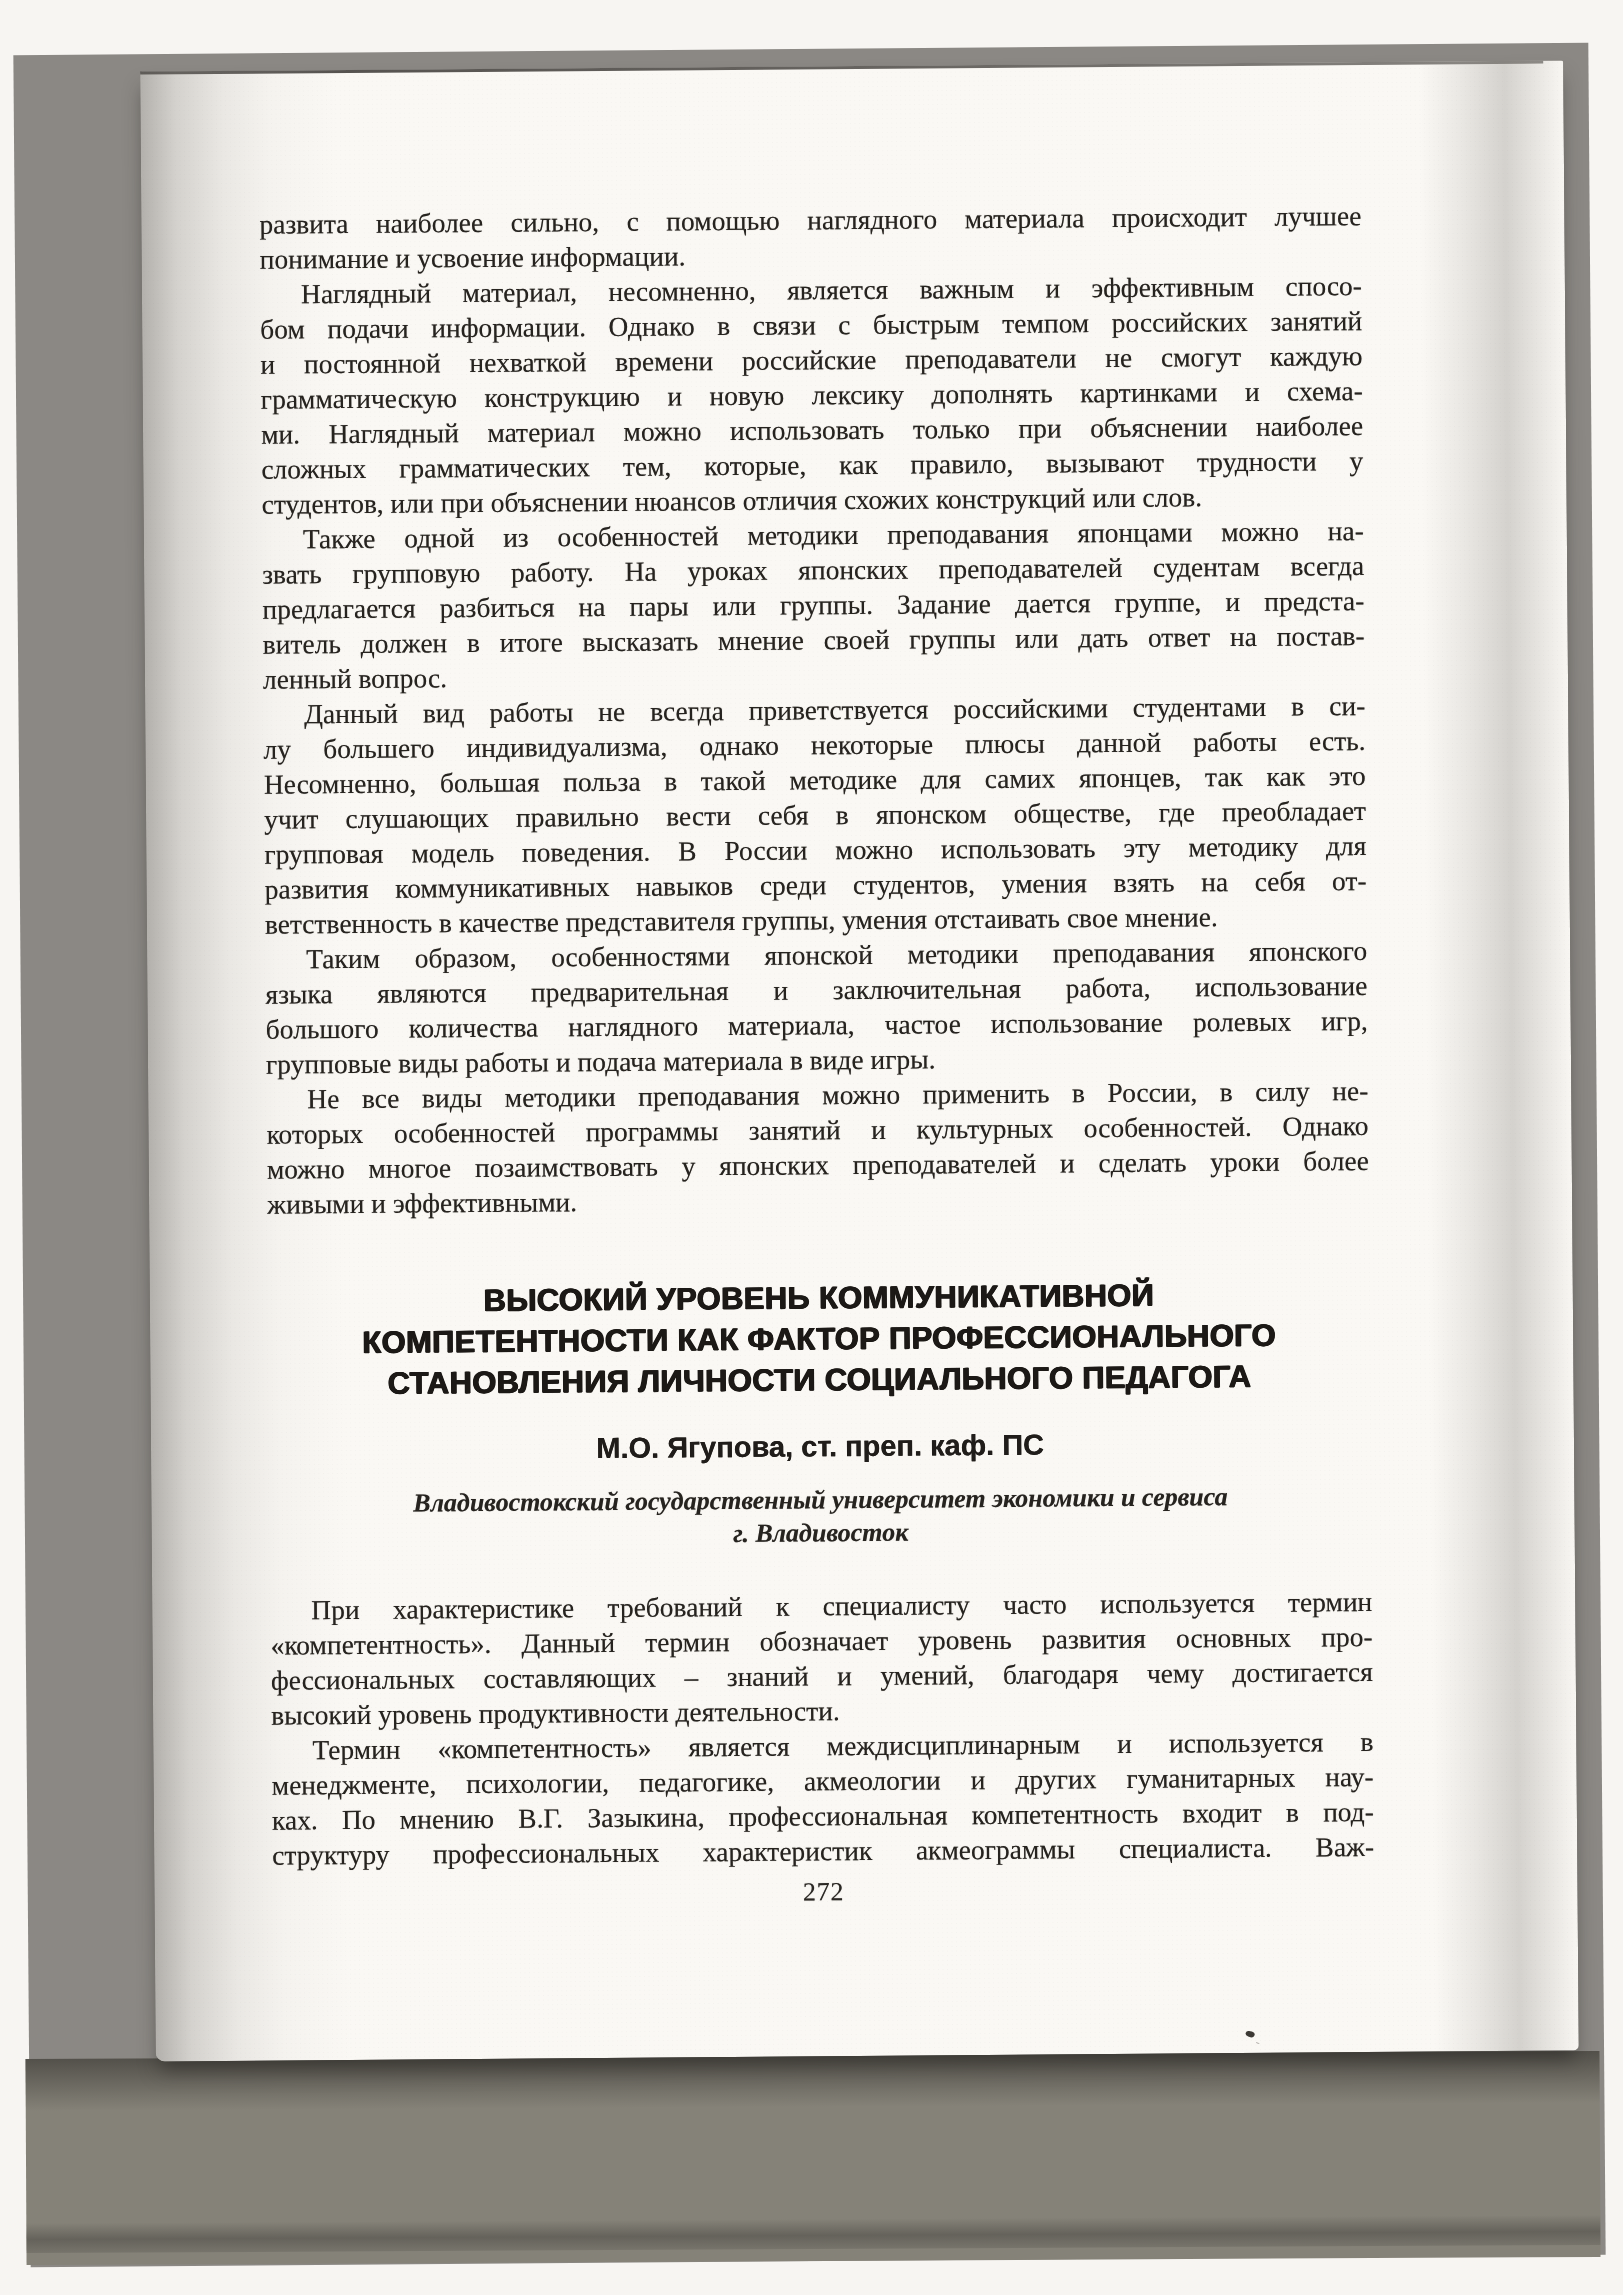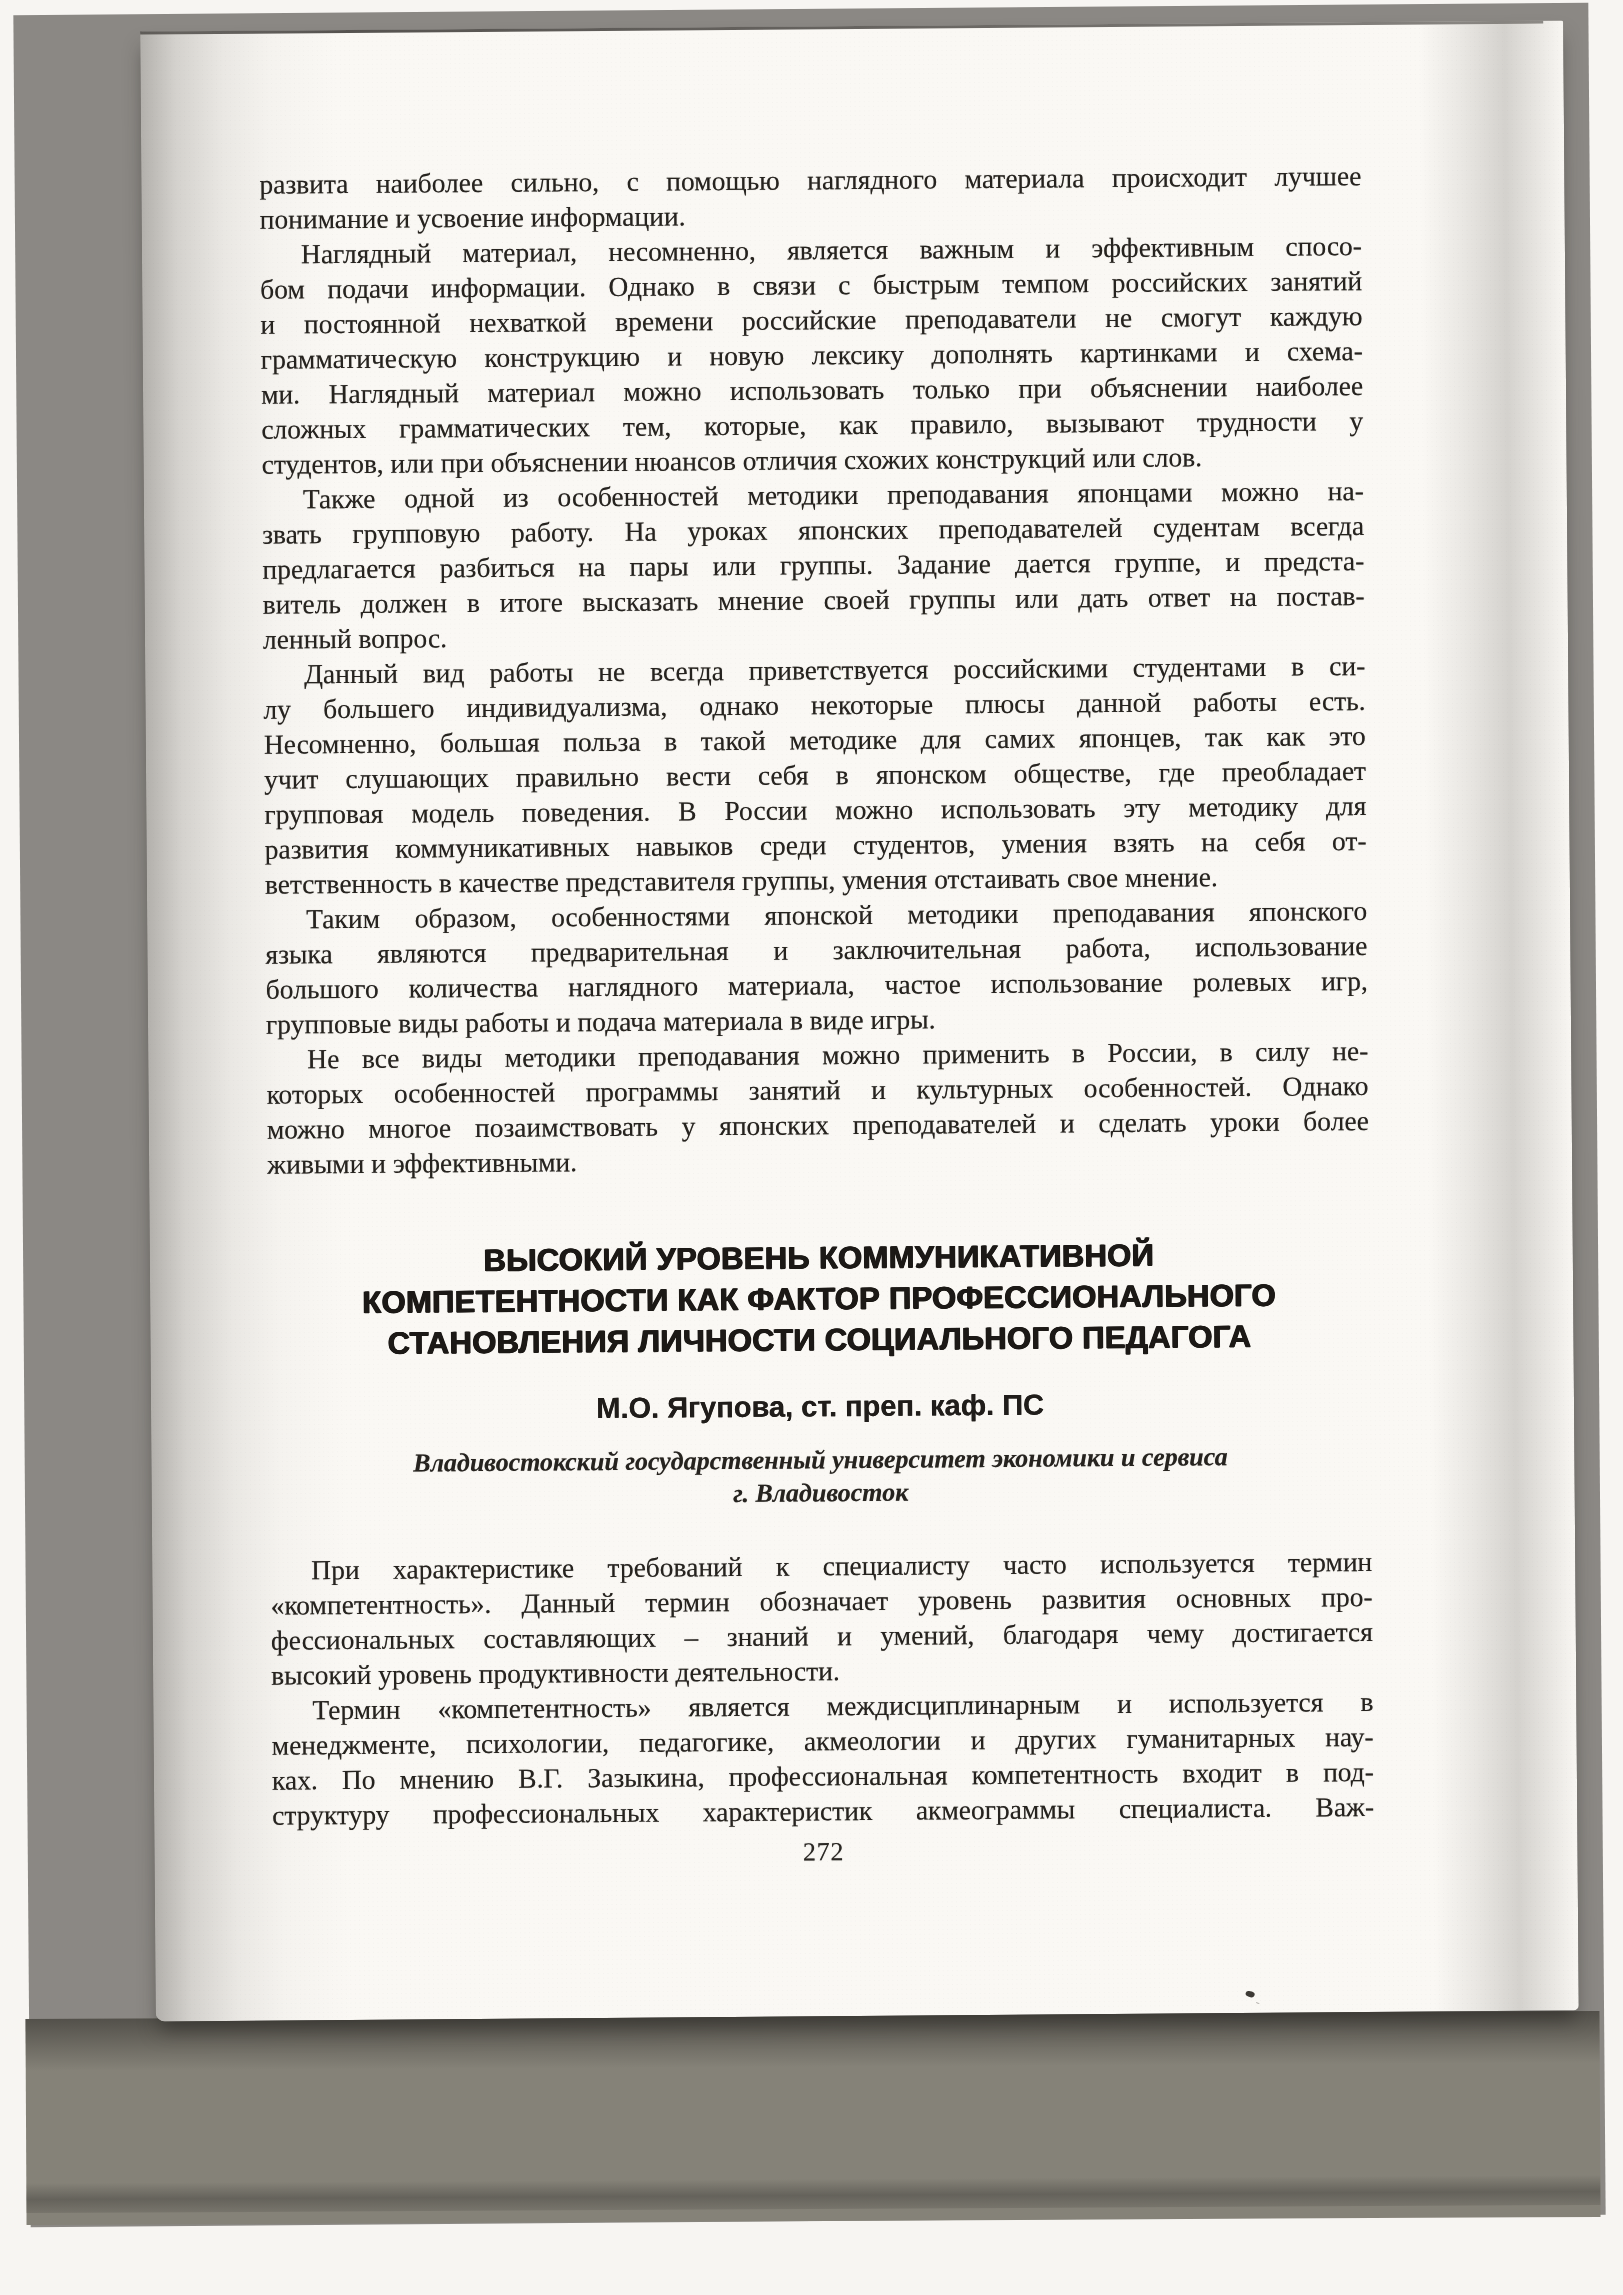--- a/index.html
+++ b/index.html
@@ -2,21 +2,21 @@
 <html style="font-size:10.5px"><head>
 <meta charset="utf-8">
 <style>
   html, body {
     margin: 0; padding: 0;
     width: 1623px; height: 2295px;
     background: #f7f5f2;
     overflow: hidden;
     font-family: "Liberation Serif", serif;
   }
-  .canvas { position: relative; width: 1623px; height: 2036px; }
+  .canvas { position: relative; width: 1623px; height: 2036px; margin-top: 40px; }
 
   
   .backdrop {
     position: absolute; left: 22px; top: 9.2px;
     width: 1575px; height: 2212px;
     background: #8b8884;
     transform: rotate(-0.45deg);
   }
   .backdrop-bottom {
     position: absolute; left: 26px; top: 2015px;

